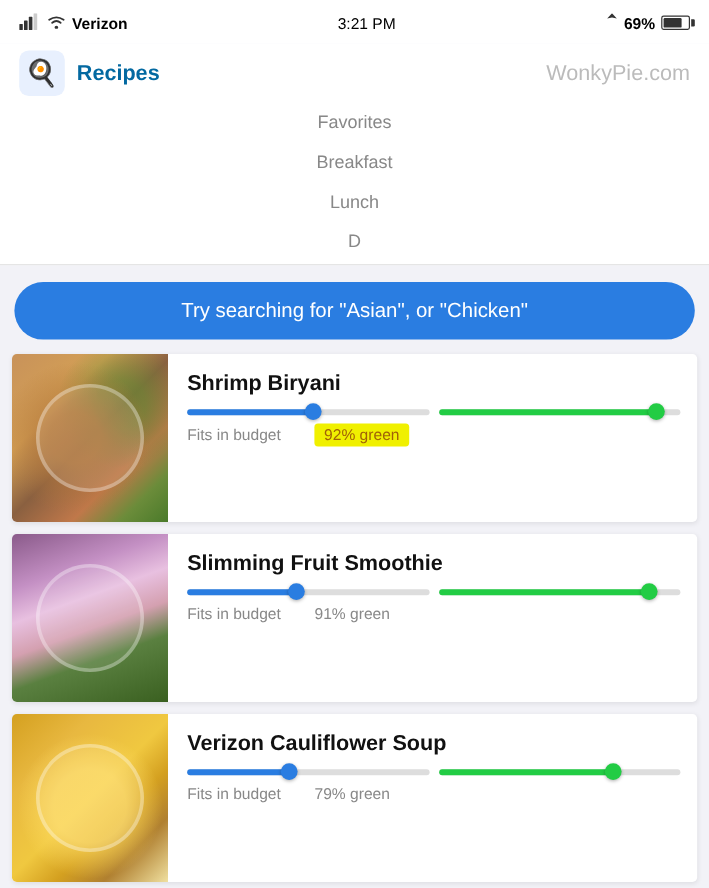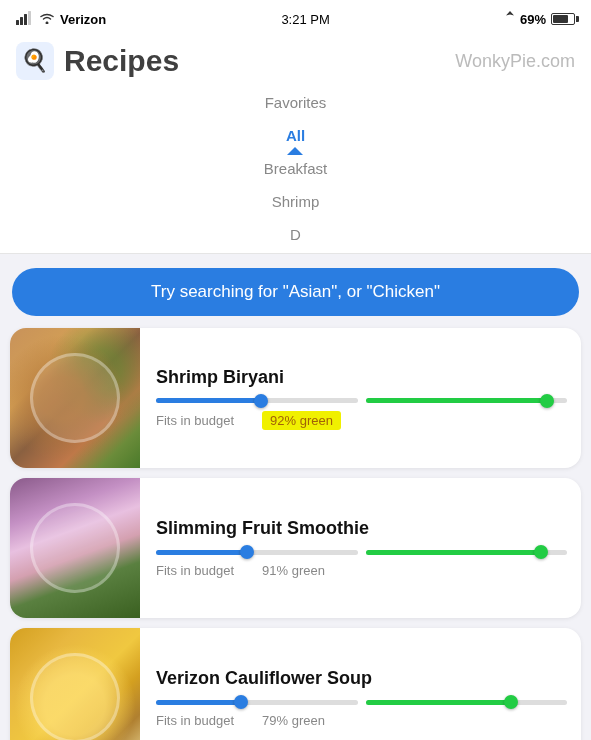--- a/index.html
+++ b/index.html
@@ -87,23 +87,23 @@
       width: 38px;
       height: 38px;
       background: #e8f0fe;
       border-radius: 8px;
       display: flex;
       align-items: center;
       justify-content: center;
       font-size: 22px;
     }
     .app-title {
-      font-size: 30px;
+      font-size: 18px;
       font-weight: 700;
-      color: #404040;
+      color: #0369a1;
     }
     .watermark {
       font-size: 18px;
       color: #bbb;
     }
 
     
     .tabs {
       background: white;
       display: flex;
@@ -156,23 +156,23 @@
     
     .recipe-list {
       padding: 0 10px;
       display: flex;
       flex-direction: column;
       gap: 10px;
     }
 
     .recipe-card {
       background: white;
-      border-radius: 16px;
-      display: flex;
-      align-items: center;
+      border-radius: 4px;
+      display: flex;
+      align-items: flex-start;
       overflow: hidden;
       box-shadow: 0 1px 4px rgba(0,0,0,0.08);
     }
 
     .recipe-image {
       width: 130px;
       min-height: 140px;
       flex-shrink: 0;
       position: relative;
       overflow: hidden;
@@ -364,23 +364,22 @@
 <div class="header">
   <div class="header-left">
     <div class="app-icon">🍳</div>
     <span class="app-title">Recipes</span>
   </div>
   <span class="watermark">WonkyPie.com</span>
 </div>
 
 <div class="tabs">
   <div class="tab">Favorites</div>
-  <div class="tab active">All</div>
   <div class="tab">Breakfast</div>
-  <div class="tab">Shrimp</div>
+  <div class="tab">Lunch</div>
   <div class="tab">D</div>
 </div>
 
 <div class="search-banner">
   <span class="search-banner-text">Try searching for "Asian", or "Chicken"</span>
 </div>
 
 <div class="recipe-list">
 
   <div class="recipe-card">

